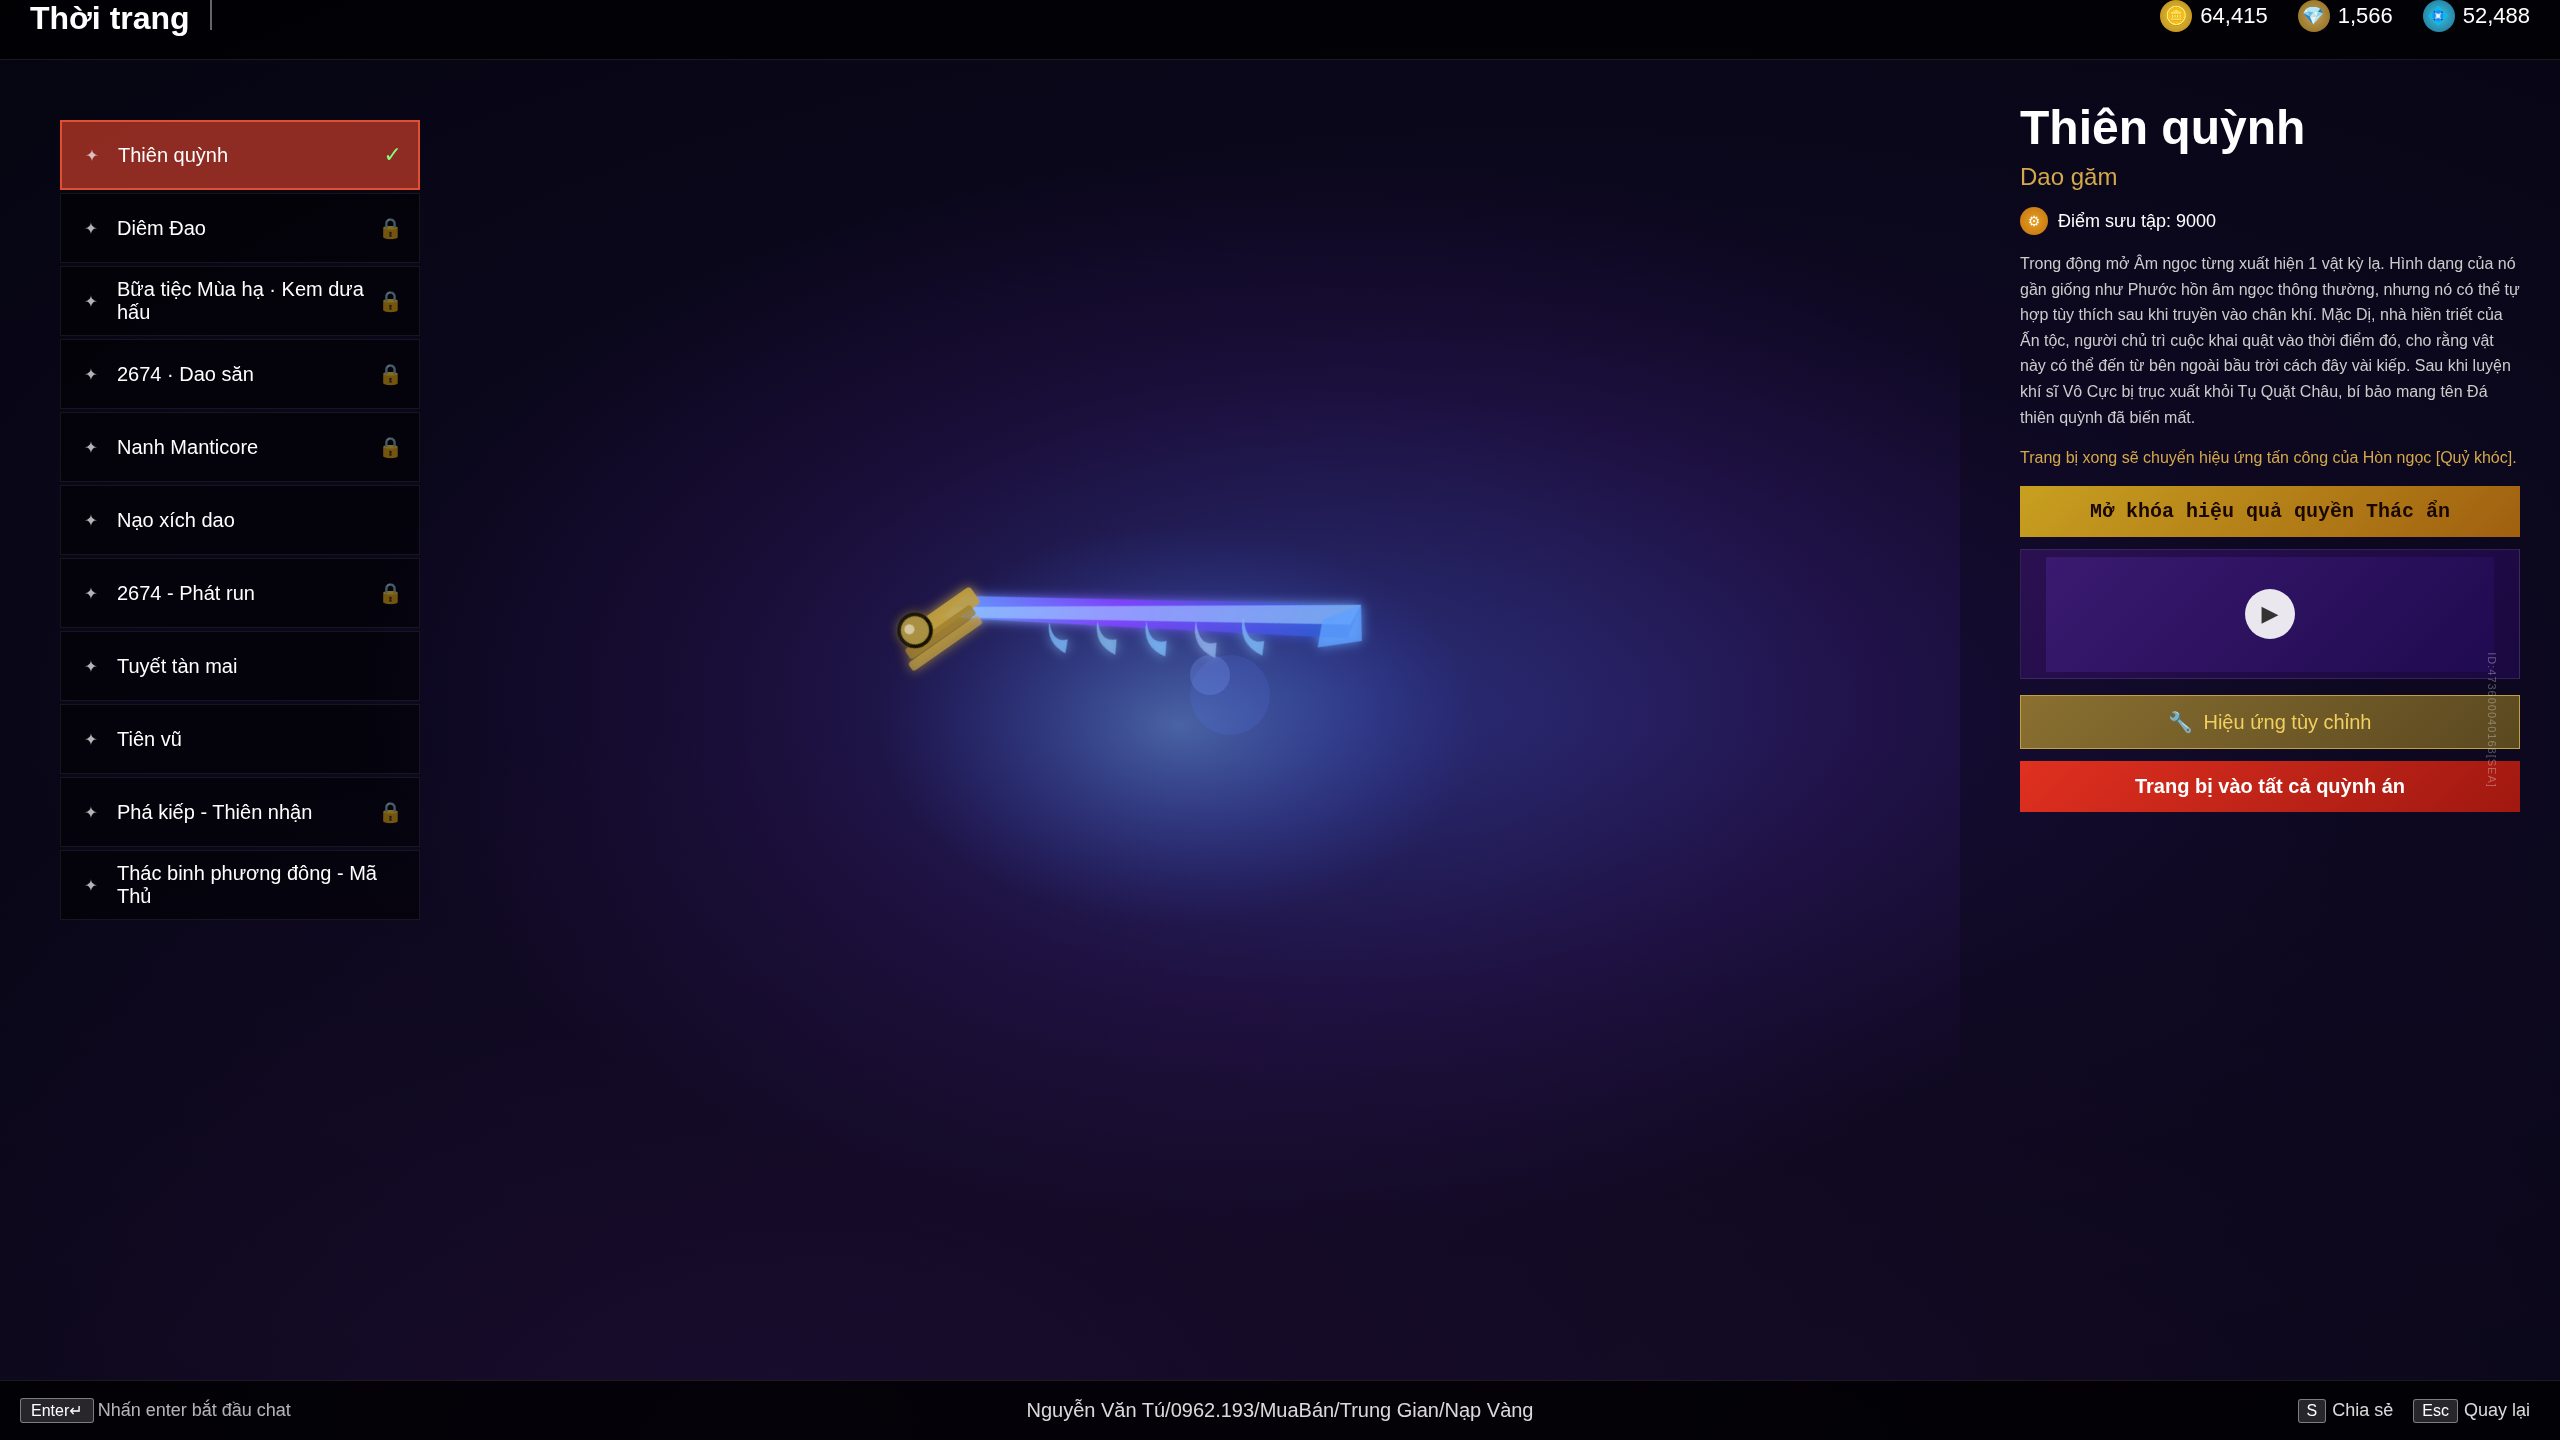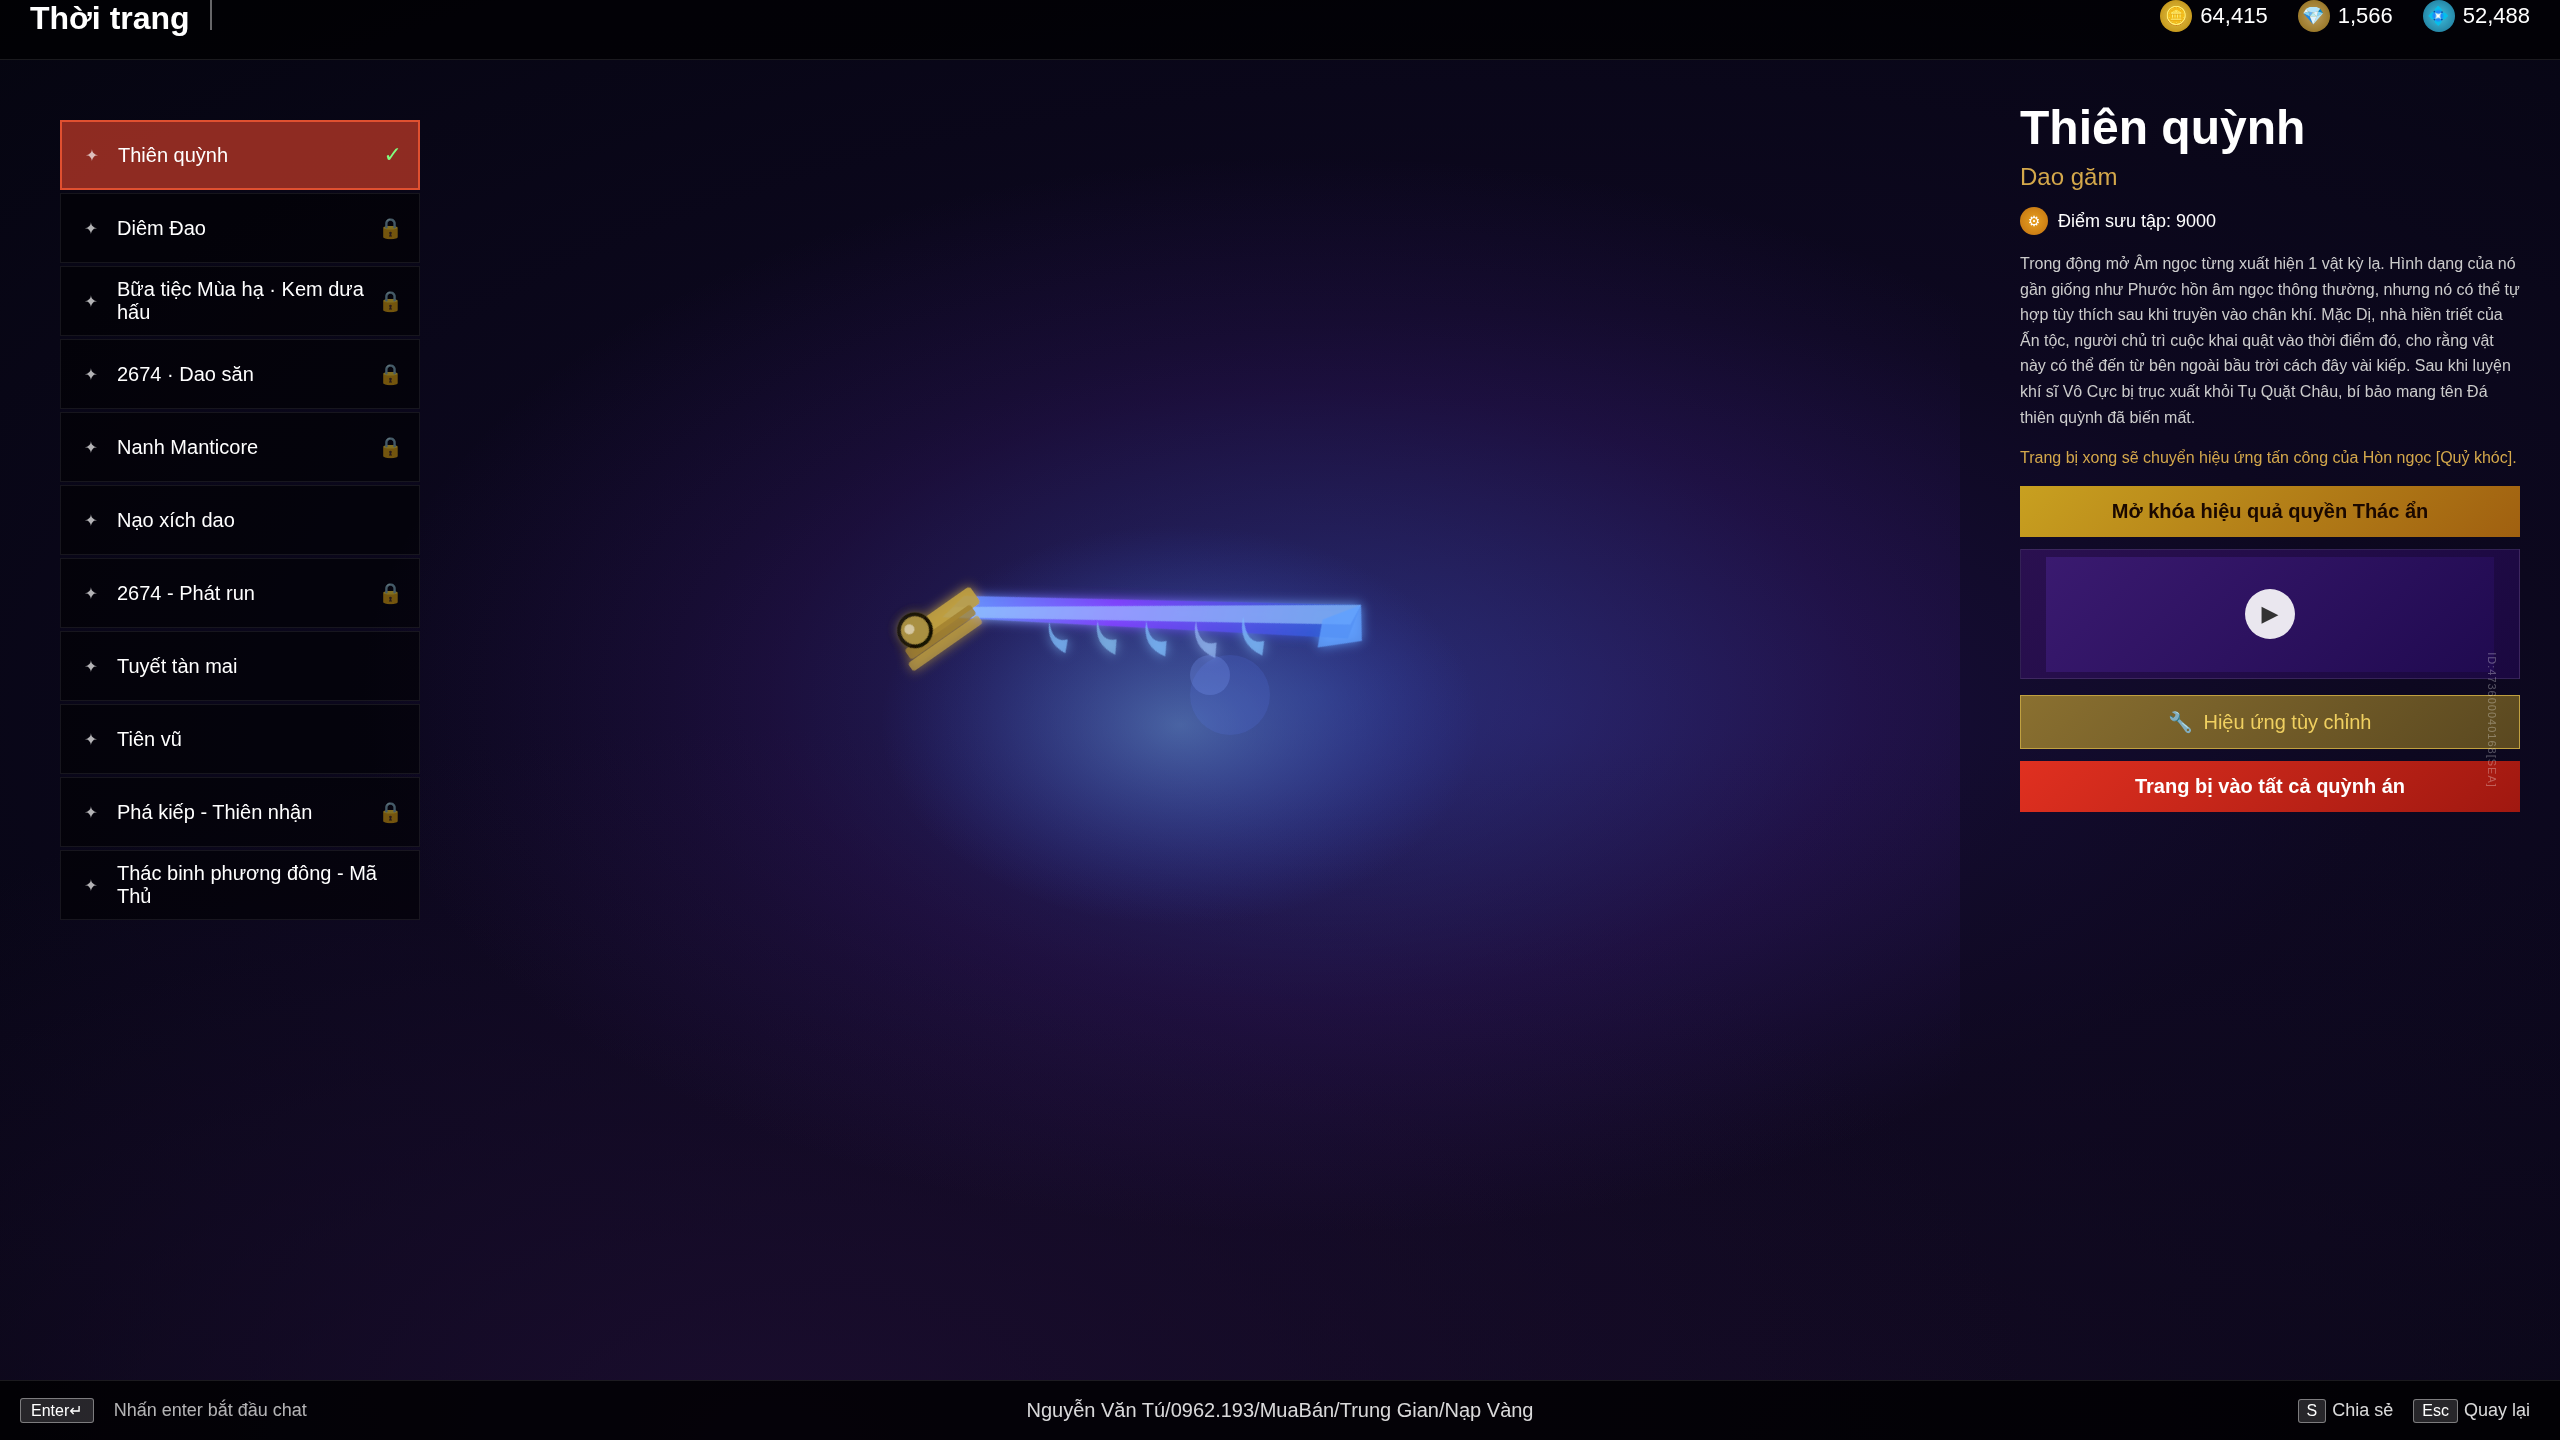--- a/index.html
+++ b/index.html
@@ -199,20 +199,21 @@
       width: 100%;
       padding: 14px;
       background: linear-gradient(135deg, #c8a020, #a06010);
       border: none;
       color: #1a0800;
       font-size: 20px;
       font-weight: bold;
       cursor: pointer;
       margin-bottom: 12px;
       text-align: center;
+      font-family: Liberation Mono, monospace;
     }
     .video-preview {
       width: 100%;
       height: 130px;
       background: linear-gradient(135deg, #2a1050, #1a0840);
       border: 1px solid rgba(255,255,255,0.1);
       display: flex;
       align-items: center;
       justify-content: center;
       margin-bottom: 16px;
@@ -276,21 +277,21 @@
       background: rgba(0,0,0,0.8);
       display: flex;
       align-items: center;
       justify-content: center;
       z-index: 100;
       border-top: 1px solid rgba(255,255,255,0.1);
     }
     .bottom-chat-hint {
       display: flex;
       align-items: center;
-      gap: 20px;
+      gap: 4px;
       position: absolute;
       left: 20px;
     }
     .enter-key {
       background: rgba(255,255,255,0.15);
       border: 1px solid rgba(255,255,255,0.4);
       padding: 2px 10px;
       font-size: 16px;
       color: #fff;
       border-radius: 3px;

